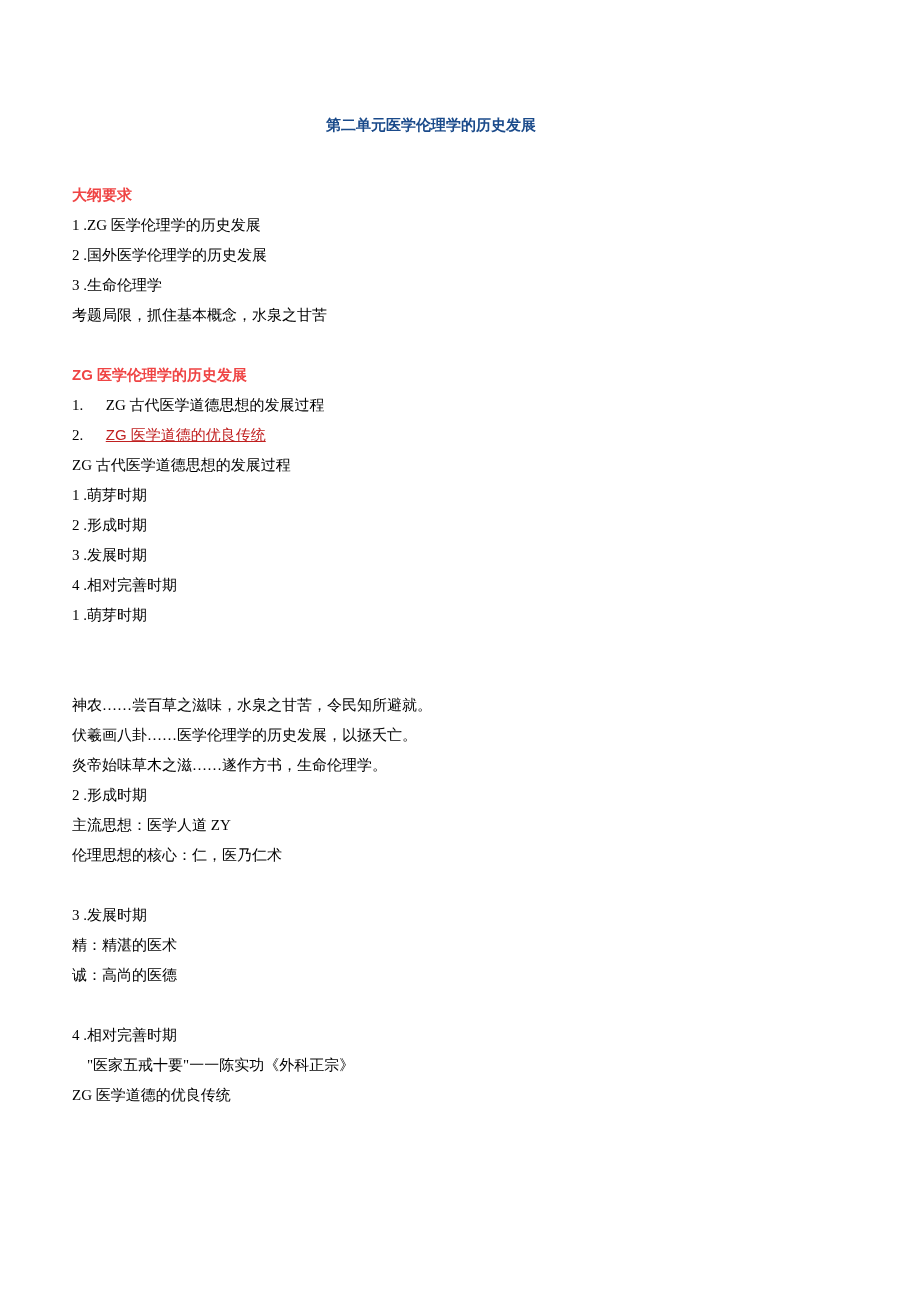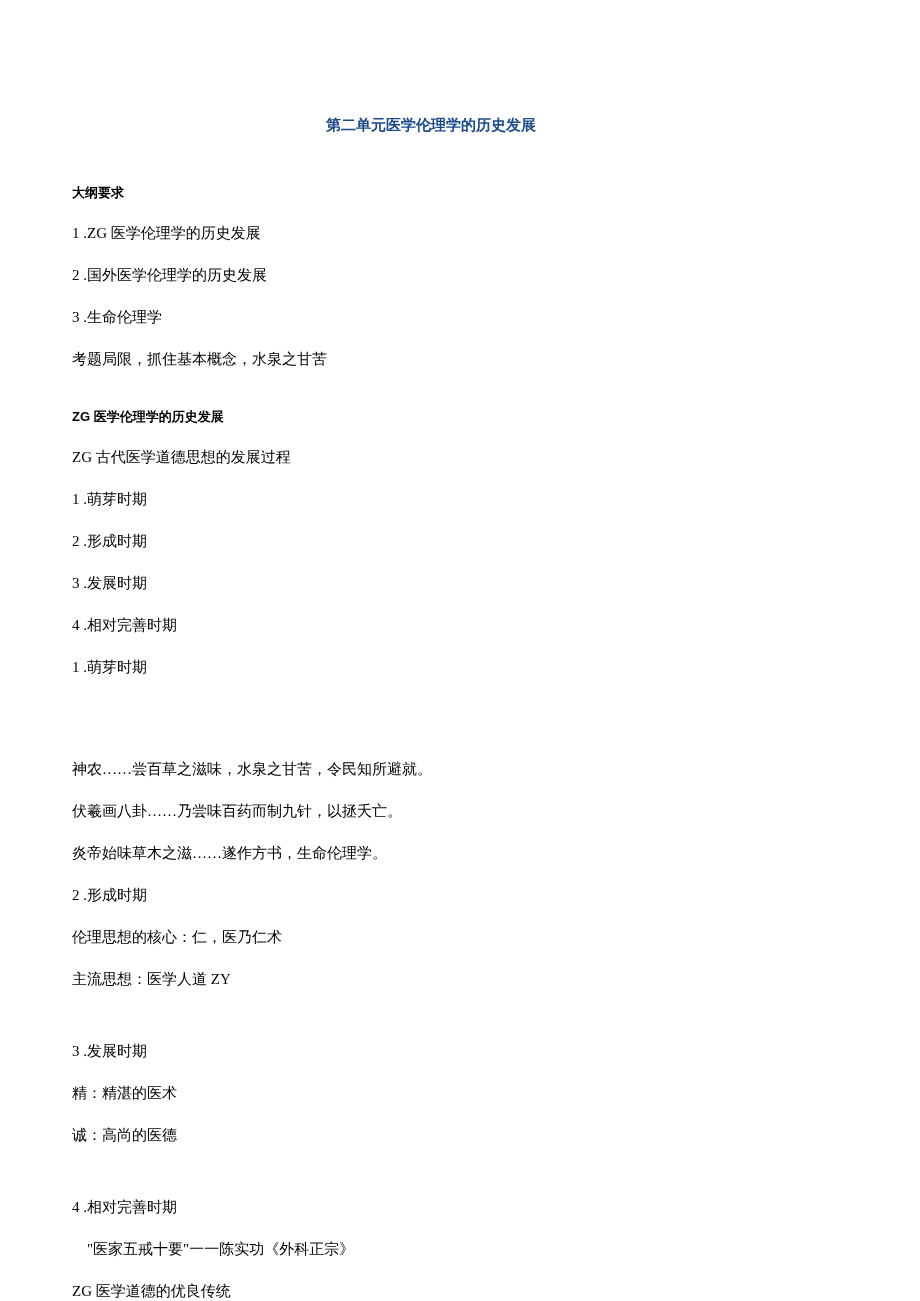--- a/index.html
+++ b/index.html
@@ -21,26 +21,25 @@
     text-align: center;
     color: #1a4a8a;
     font-family: "Microsoft YaHei", "SimHei", sans-serif;
     font-weight: bold;
     font-size: 15px;
     margin-bottom: 40px;
   }
   .section-heading {
     font-family: "Microsoft YaHei", "SimHei", sans-serif;
     font-weight: bold;
-    font-size: 13px;
-    color: #000000;
+    font-size: 15px;
+    color: #ef4444;
   }
   .line {
     font-size: 15px;
-    margin-top: 12px;
   }
   .link-line {
     color: #c02020;
     text-decoration: underline;
     font-family: "Microsoft YaHei", "SimHei", sans-serif;
   }
   .spacer { height: 30px; }
   .spacer-lg { height: 60px; }
   .indent { display:inline-block; width: 1em; }
 </style>
@@ -54,37 +53,47 @@
   <div class="section-heading">大纲要求</div>
   <div class="line">1 .ZG 医学伦理学的历史发展</div>
   <div class="line">2 .国外医学伦理学的历史发展</div>
   <div class="line">3 .生命伦理学</div>
   <div class="line">考题局限，抓住基本概念，水泉之甘苦</div>
 
   <div class="spacer"></div>
 
   <div class="section-heading">ZG 医学伦理学的历史发展</div>
 
+  <div class="line">
+    <span>1.</span>
+    <span class="indent"></span>
+    <span>ZG 古代医学道德思想的发展过程</span>
+  </div>
+  <div class="line">
+    <span>2.</span>
+    <span class="indent"></span>
+    <span class="link-line">ZG 医学道德的优良传统</span>
+  </div>
 
   <div class="line">ZG 古代医学道德思想的发展过程</div>
   <div class="line">1 .萌芽时期</div>
   <div class="line">2 .形成时期</div>
   <div class="line">3 .发展时期</div>
   <div class="line">4 .相对完善时期</div>
   <div class="line">1 .萌芽时期</div>
 
   <div class="spacer-lg"></div>
 
   <div class="line">神农……尝百草之滋味，水泉之甘苦，令民知所避就。</div>
-  <div class="line">伏羲画八卦……乃尝味百药而制九针，以拯夭亡。</div>
+  <div class="line">伏羲画八卦……医学伦理学的历史发展，以拯夭亡。</div>
   <div class="line">炎帝始味草木之滋……遂作方书，生命伦理学。</div>
 
   <div class="line">2 .形成时期</div>
+  <div class="line">主流思想：医学人道 ZY</div>
   <div class="line">伦理思想的核心：仁，医乃仁术</div>
-  <div class="line">主流思想：医学人道 ZY</div>
 
   <div class="spacer"></div>
 
   <div class="line">3 .发展时期</div>
   <div class="line">精：精湛的医术</div>
   <div class="line">诚：高尚的医德</div>
 
   <div class="spacer"></div>
 
   <div class="line">4 .相对完善时期</div>

